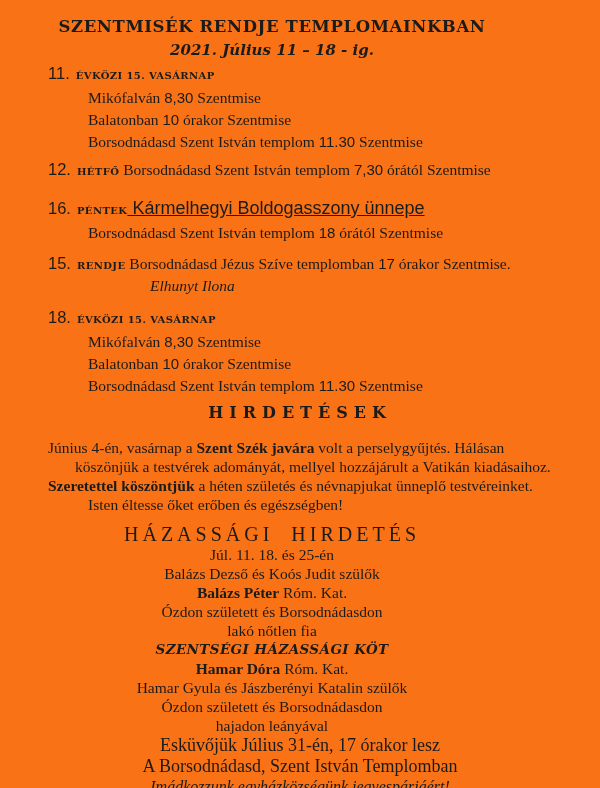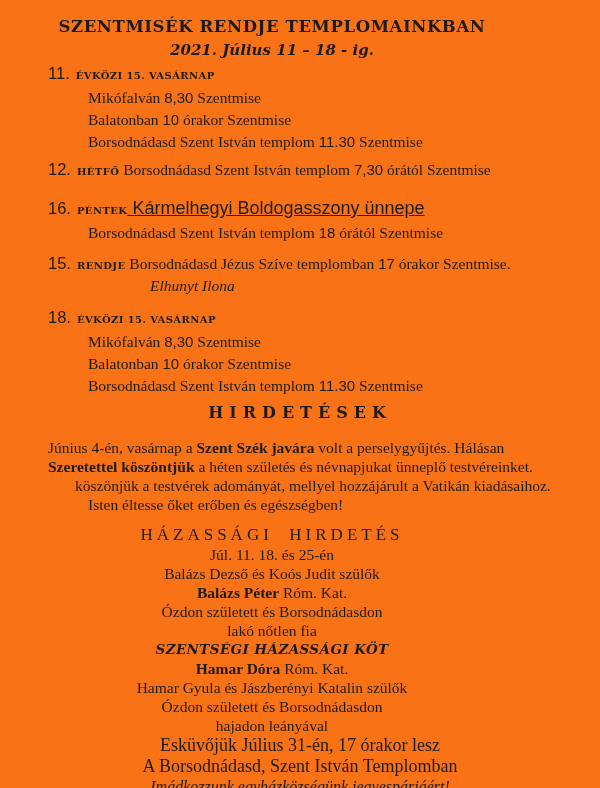--- a/index.html
+++ b/index.html
@@ -20,21 +20,21 @@
   .time{font-family:"Liberation Sans",sans-serif;font-size:15px;}
   .note{margin-left:150px;font-style:italic;line-height:18px;}
   .mt5{margin-top:5px;}  .mt8{margin-top:8px;}  .mt11{margin-top:11px;} .mt14{margin-top:14px;}
   .hird{font-family:"DejaVu Serif",serif;font-weight:700;font-size:16px;letter-spacing:6px;line-height:24px;margin-top:4px;}
   .para-line{line-height:19px;}
   .par1{margin-left:48px;margin-top:13px;}
   .par2{margin-left:75px;}
   .par3{margin-left:48px;}
   .par4{margin-left:88px;}
   .b{font-weight:700;}
-  .hh{margin-top:10px;line-height:21px;letter-spacing:4px;font-size:17px;}
+  .hh{margin-top:10px;line-height:21px;letter-spacing:4px;font-size:20px;}
   .cl{line-height:19px;}
   .sacr{font-family:"DejaVu Serif",serif;font-weight:700;font-style:italic;font-size:13.5px;letter-spacing:.4px;line-height:19px;}
   .big{font-size:18px;line-height:21px;}
   .prayer{font-style:italic;font-size:16px;line-height:19px;}
 </style>
 </head>
 <body>
 
 <div class="page">
 
@@ -60,22 +60,22 @@
 
     <div class="day mt11"><span class="daynum">18.</span><span class="dayname">ÉVKÖZI 15. VASÁRNAP</span></div>
     <div class="sub"><span>Mikófalván </span><span class="time">8,30</span><span> Szentmise</span></div>
     <div class="sub"><span>Balatonban </span><span class="time">10</span><span> órakor Szentmise</span></div>
     <div class="sub"><span>Borsodnádasd Szent István templom </span><span class="time">11.30</span><span> Szentmise</span></div>
   </div>
 
   <div>
     <div class="c600 hird">HIRDETÉSEK</div>
     <div class="para-line par1"><span>Június 4-én, vasárnap a </span><span class="b">Szent Szék javára</span><span> volt a perselygyűjtés. Hálásan</span></div>
+    <div class="para-line par2"><span>köszönjük a testvérek adományát, mellyel hozzájárult a Vatikán kiadásaihoz.</span></div>
     <div class="para-line par3"><span class="b">Szeretettel köszöntjük</span><span> a héten születés és névnapjukat ünneplő testvéreinket.</span></div>
-    <div class="para-line par2"><span>köszönjük a testvérek adományát, mellyel hozzájárult a Vatikán kiadásaihoz.</span></div>
     <div class="para-line par4"><span>Isten éltesse őket erőben és egészségben!</span></div>
   </div>
 
   <div>
     <div class="c544 hh">HÁZASSÁGI &nbsp;HIRDETÉS</div>
     <div class="c544 cl">Júl. 11. 18. és 25-én</div>
     <div class="c544 cl">Balázs Dezső és Koós Judit szülők</div>
     <div class="c544 cl"><span class="b">Balázs Péter</span><span> Róm. Kat.</span></div>
     <div class="c544 cl">Ózdon született és Borsodnádasdon</div>
     <div class="c544 cl">lakó nőtlen fia</div>

